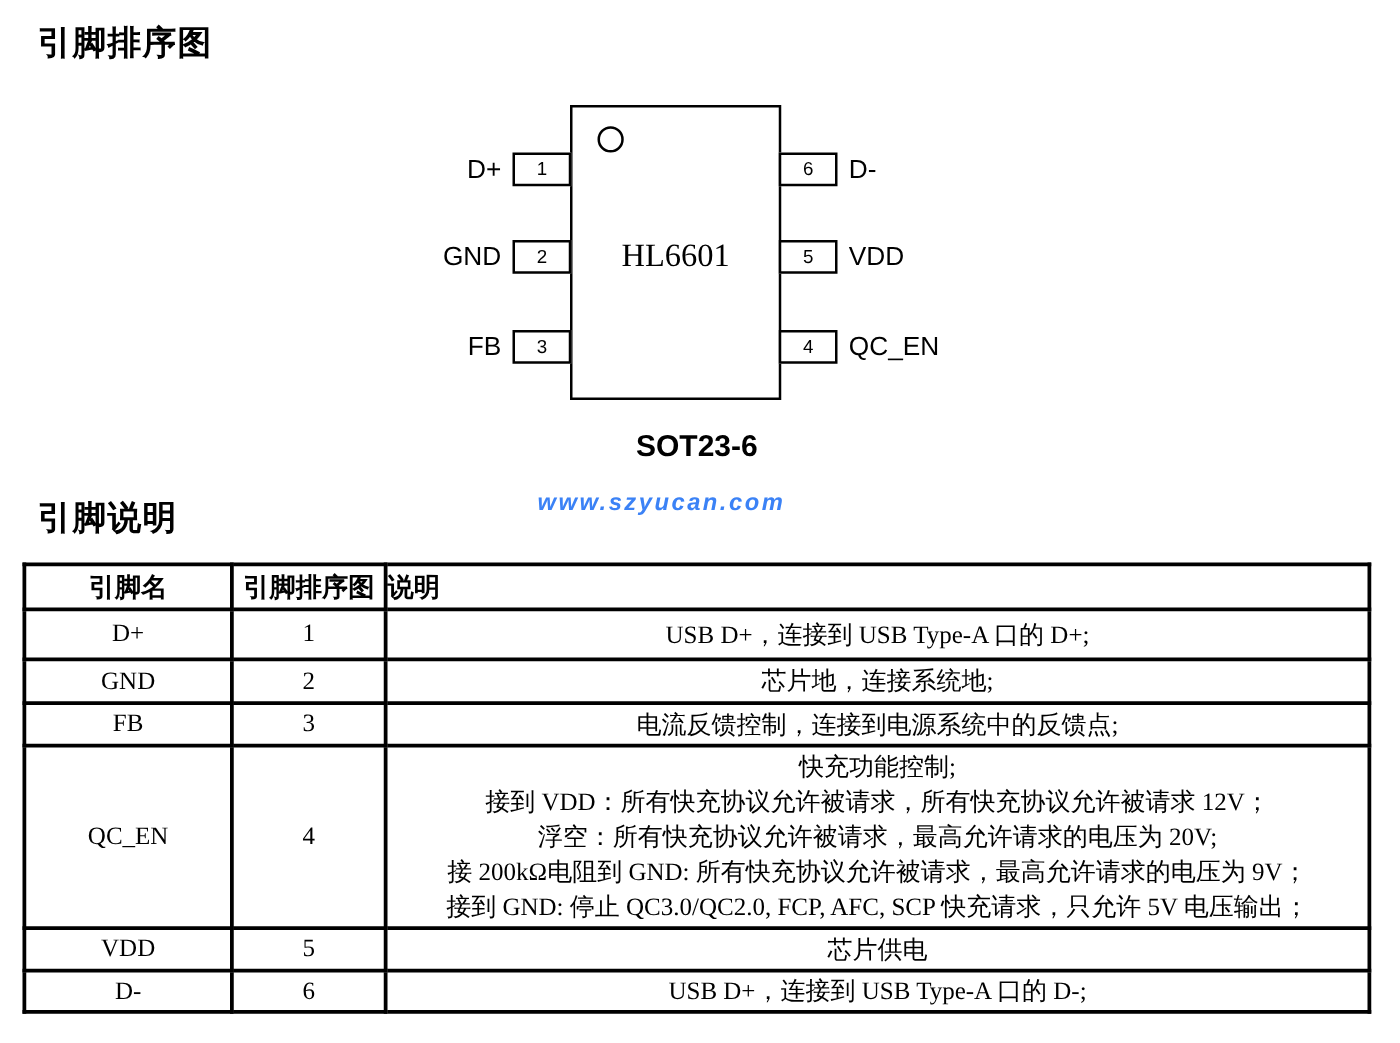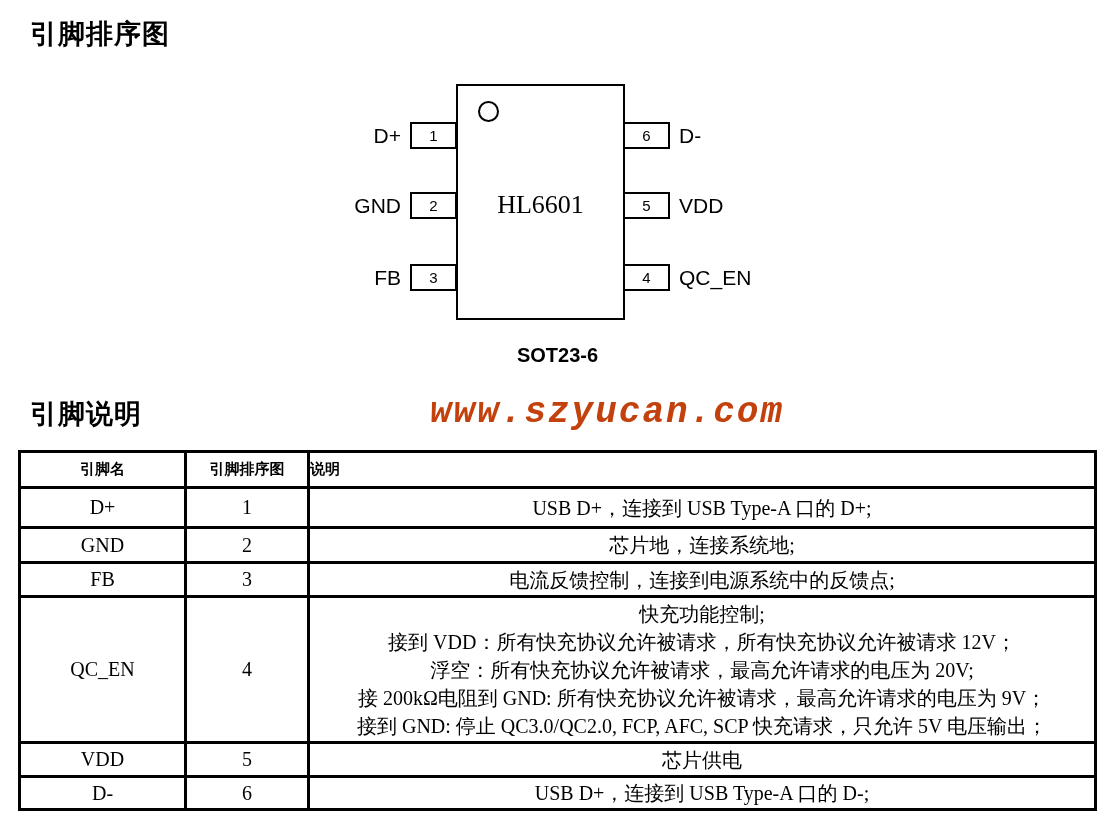--- a/index.html
+++ b/index.html
@@ -20,25 +20,25 @@
     font-size: 27px;
     color: #000000;
     letter-spacing: 1px;
   }
   #diagram-title { left: 30px; top: 16px; }
   #table-title   { left: 30px; top: 396px; }
 
   
   #watermark {
     left: 430px; top: 392px;
-    font-family: Liberation Mono, monospace;
+    font-family: Liberation Sans, sans-serif;
     font-style: italic;
     font-weight: bold;
-    font-size: 36px;
-    color: #c2410c;
+    font-size: 19px;
+    color: #3b82f6;
     letter-spacing: 2px;
   }
 
   
   #chip-body {
     left: 456px; top: 84px;
     width: 169px; height: 236px;
     border: 2px solid #000;
     background: #fff;
   }
@@ -83,42 +83,42 @@
   #pin-row-1, #pin-row-6 { top: 122px; }
   #pin-row-2, #pin-row-5 { top: 192px; }
   #pin-row-3, #pin-row-4 { top: 264px; }
 
   #package-label {
     left: 470px; top: 344px;
     width: 175px;
     text-align: center;
     font-family: "Liberation Sans", sans-serif;
     font-weight: bold;
-    font-size: 20px;
+    font-size: 24px;
   }
 
   
   #pin-table {
     position: absolute;
     left: 18px; top: 450px;
     width: 1076px;
     border-collapse: collapse;
     table-layout: fixed;
     font-family: "Liberation Serif", serif;
     font-size: 20px;
     color: #000;
   }
   #pin-table th, #pin-table td {
     border: 3px solid #000;
     background: #fff;
     vertical-align: middle;
   }
   #pin-table th {
     font-weight: bold;
-    font-size: 15px;
+    font-size: 21px;
     text-align: center;
     height: 36px;
   }
   #pin-table th.desc-col { text-align: left; }
   #pin-table td.center { text-align: center; }
   #pin-table td.desc   { text-align: center; line-height: 28px; }
   #row-dplus  td { height: 40px; }
   #row-gnd    td { height: 35px; }
   #row-fb     td { height: 34px; }
   #row-qcen   td { height: 146px; }

